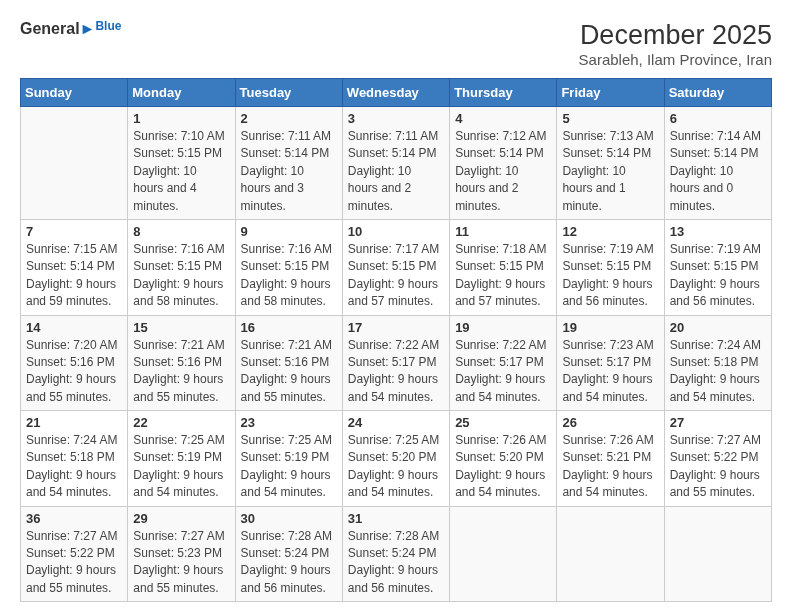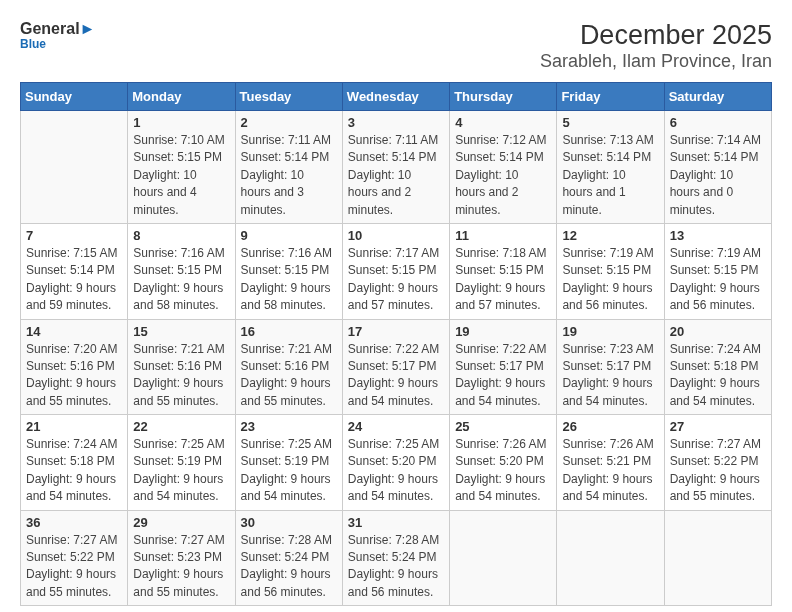--- a/index.html
+++ b/index.html
@@ -23,21 +23,21 @@
     }
     .title-block {
       text-align: right;
     }
     .month-title {
       font-size: 27px;
       font-weight: normal;
       color: #333;
     }
     .subtitle {
-      font-size: 18px;
+      font-size: 15px;
       color: #555;
     }
     table {
       width: 100%;
       border-collapse: collapse;
       table-layout: fixed;
     }
     thead tr th {
       background-color: #3a7abf;
       color: #fff;
@@ -76,21 +76,21 @@
     }
     td.empty {
       background: #f9f9f9;
     }
   </style>
 </head>
 <body>
 
 <div class="header">
   <div class="logo">
-  <div style="display:flex;flex-direction:column;line-height:1.1;justify-content:space-between;">
+  <div style="display:flex;flex-direction:row;line-height:1.1;justify-content:space-between;">
     <span style="font-size:16px;font-weight:bold;color:#333;">General<span style="color:#1a6bb5;">►</span></span>
     <span style="font-size:12px;font-weight:bold;color:#1a6bb5;">Blue</span>
   </div>
 </div>
   <div class="title-block">
     <div class="month-title">December 2025</div>
     <div class="subtitle">Sarableh, Ilam Province, Iran</div>
   </div>
 </div>
 

